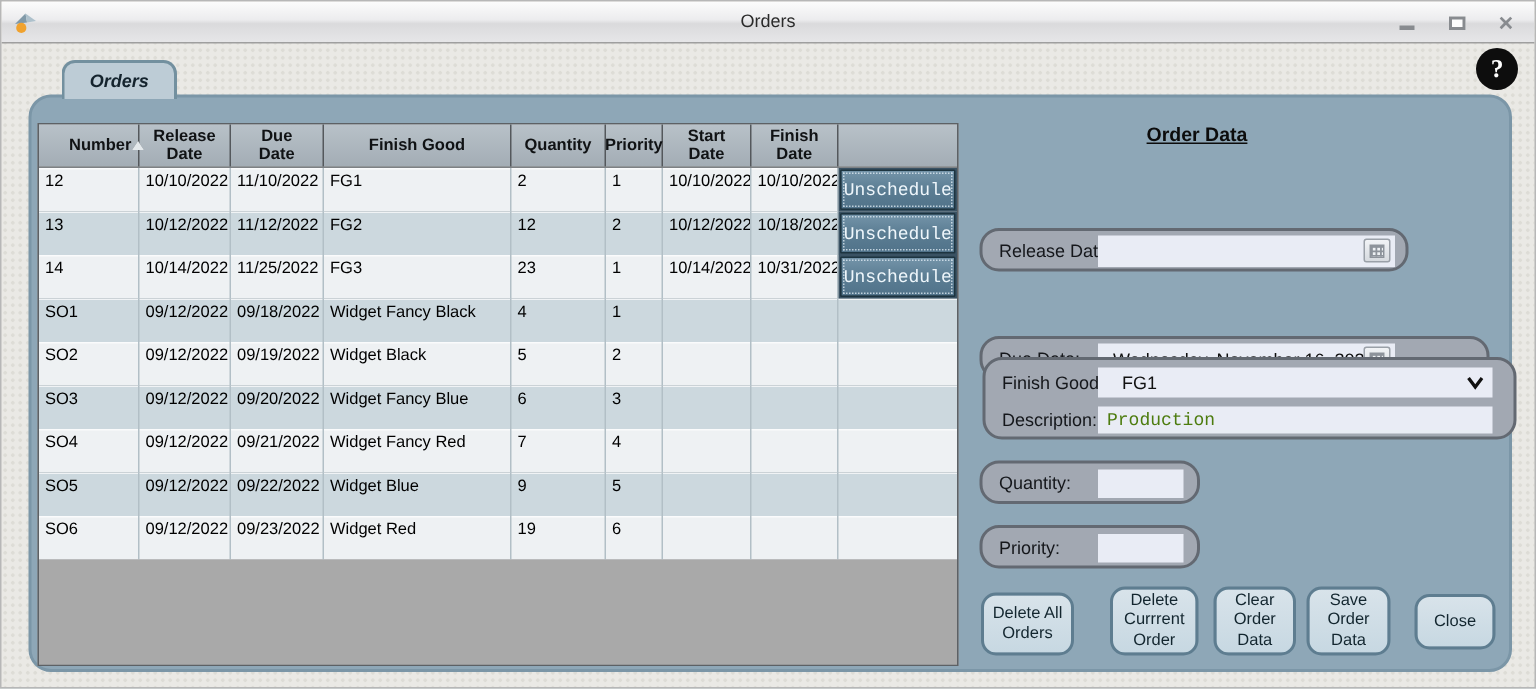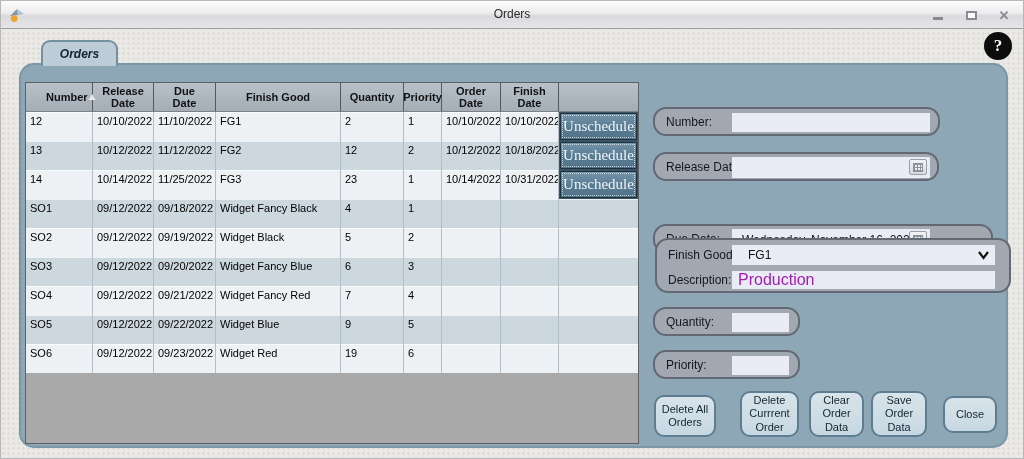--- a/index.html
+++ b/index.html
@@ -85,39 +85,39 @@
     border-right:1px solid #b2bfc6;
   }
   .cell:last-child { border-right:none; padding-left:0; }
   .c0{width:67px} .c1{width:61px} .c2{width:62px} .c3{width:125px}
   .c4{width:63px} .c5{width:38px} .c6{width:59px} .c7{width:58px}
   .c8{flex:1; display:flex;}
   .cell.c8.has-action { background:#3a5263; padding:1px; }
   .unschedule-btn {
     flex:1; margin:0; border:1px solid #1d3440; border-radius:1px;
     background:linear-gradient(#7494a9, #5b7d93 50%, #51738a);
-    color:#eef6fb; font-family:Liberation Serif, serif; font-size:15px;
+    color:#eef6fb; font-family:Liberation Mono, monospace; font-size:12px;
     outline:1px dotted rgba(230,240,248,.75); outline-offset:-3px;
     cursor:pointer; padding:0;
   }
   .grid-empty { flex:1; background:#a9a9a9; }
 
   
   .panel-title {
     position:absolute; left:632px; top:17px; width:290px; text-align:center;
     font-size:13px; font-weight:bold; text-decoration:underline; color:#0c0c0c;
   }
   .group {
     position:absolute; background:#a2a8b2; border:2px solid #636972; border-radius:13px;
   }
   .glabel { position:absolute; left:11px; top:50%; transform:translateY(-50%);
     font-size:12px; color:#15171b; white-space:nowrap; }
   .ginput {
-    position:absolute; background:#e9ecf5; border:none; font-family:Liberation Sans, sans-serif;
-    font-size:16px; color:#a21caf; padding:0 6px; outline:none;
+    position:absolute; background:#e9ecf5; border:none; font-family:Liberation Mono, monospace;
+    font-size:12px; color:#4d7c0f; padding:0 6px; outline:none;
   }
   .date-field {
     position:absolute; background:#e9ecf5; display:flex; align-items:center;
     font-size:12px; color:#111; padding-left:10px;
   }
   .cal-btn {
     position:absolute; right:3px; top:2px; width:18px; height:16px;
     background:linear-gradient(#f1f3f6,#d6dadf); border:1px solid #9aa0a8; border-radius:2px;
     display:flex; align-items:center; justify-content:center; cursor:pointer;
   }
@@ -182,21 +182,21 @@
     <div class="grid">
       <div class="grid-header">
           <div class="hcell c0 first"><span>Number</span><span class="sort-asc"></span></div>
           <div class="hcell c1"><span>Release
 Date</span></div>
           <div class="hcell c2"><span>Due
 Date</span></div>
           <div class="hcell c3"><span>Finish Good</span></div>
           <div class="hcell c4"><span>Quantity</span></div>
           <div class="hcell c5"><span>Priority</span></div>
-          <div class="hcell c6"><span>Order
+          <div class="hcell c6"><span>Start
 Date</span></div>
           <div class="hcell c7"><span>Finish
 Date</span></div>
           <div class="hcell c8"><span></span></div>
         </div>
       <div class="grid-body">
           <div class="grid-row">
             <div class="cell c0">12</div>
             <div class="cell c1">10/10/2022</div>
             <div class="cell c2">11/10/2022</div>
@@ -298,25 +298,22 @@
             <div class="cell c4">19</div>
             <div class="cell c5">6</div>
             <div class="cell c6"></div>
             <div class="cell c7"></div>
             <div class="cell c8"></div>
           </div>
         </div>
       <div class="grid-empty"></div>
     </div>
 
-
-    <div class="group" style="left:632px; top:42px; width:287px; height:29px;">
-      <span class="glabel">Number:</span>
-      <input class="ginput" style="left: 77px; top: 4px; width: 198px; height: 19px;" value="">
-    </div>
+    <div class="panel-title">Order Data</div>
+
 
     <div class="group" style="left:632px; top:87px; width:286px; height:29px;">
       <span class="glabel">Release Date:</span>
       <div class="date-field" style="left:77px; top:3px; width:198px; height:21px;">
         <span class="cal-btn">
             <span class="cal-glyph"></span>
           </span>
       </div>
     </div>
 

